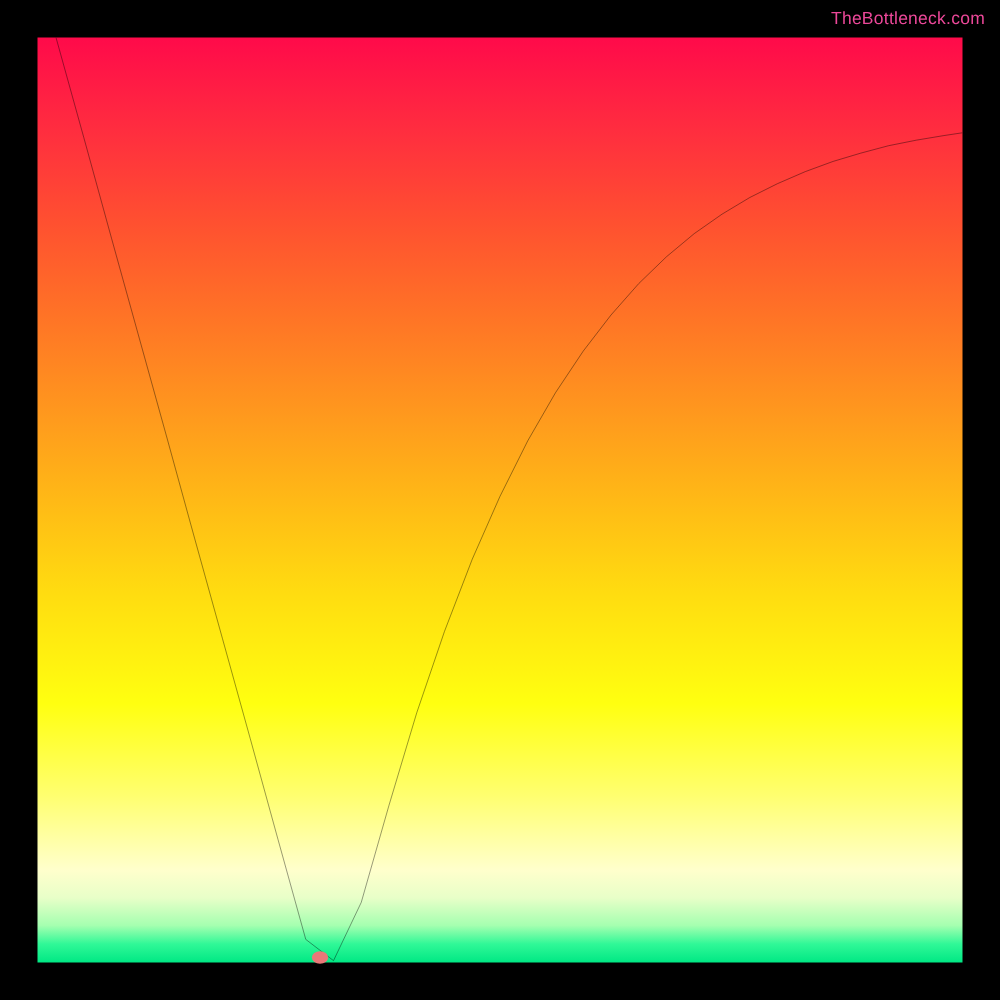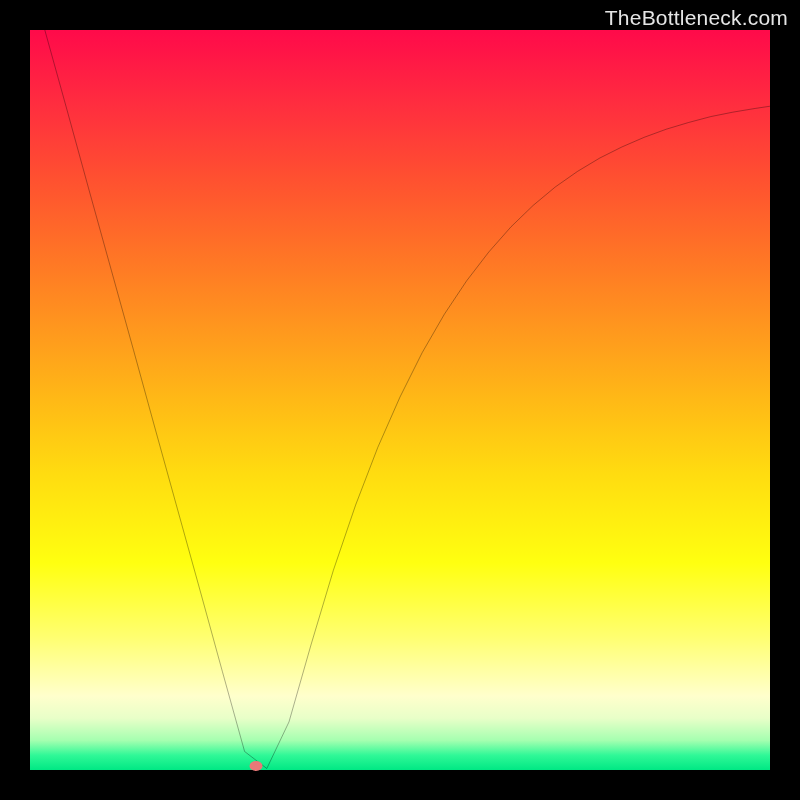--- a/index.html
+++ b/index.html
@@ -53,22 +53,22 @@
     width: 13px;
     height: 10px;
     background: #e97878;
     border-radius: 50%;
     transform: translate(-50%, -50%);
   }
   .watermark {
     position: absolute;
     top: 6px;
     right: 12px;
-    color: #e5e5e5;
-    font-size: 21px;
+    color: #ec4899;
+    font-size: 14px;
     letter-spacing: 0.2px;
   }
 </style>
 </head>
 <body>
 
 <div class="frame">
 
   <div class="plot-area">
 

